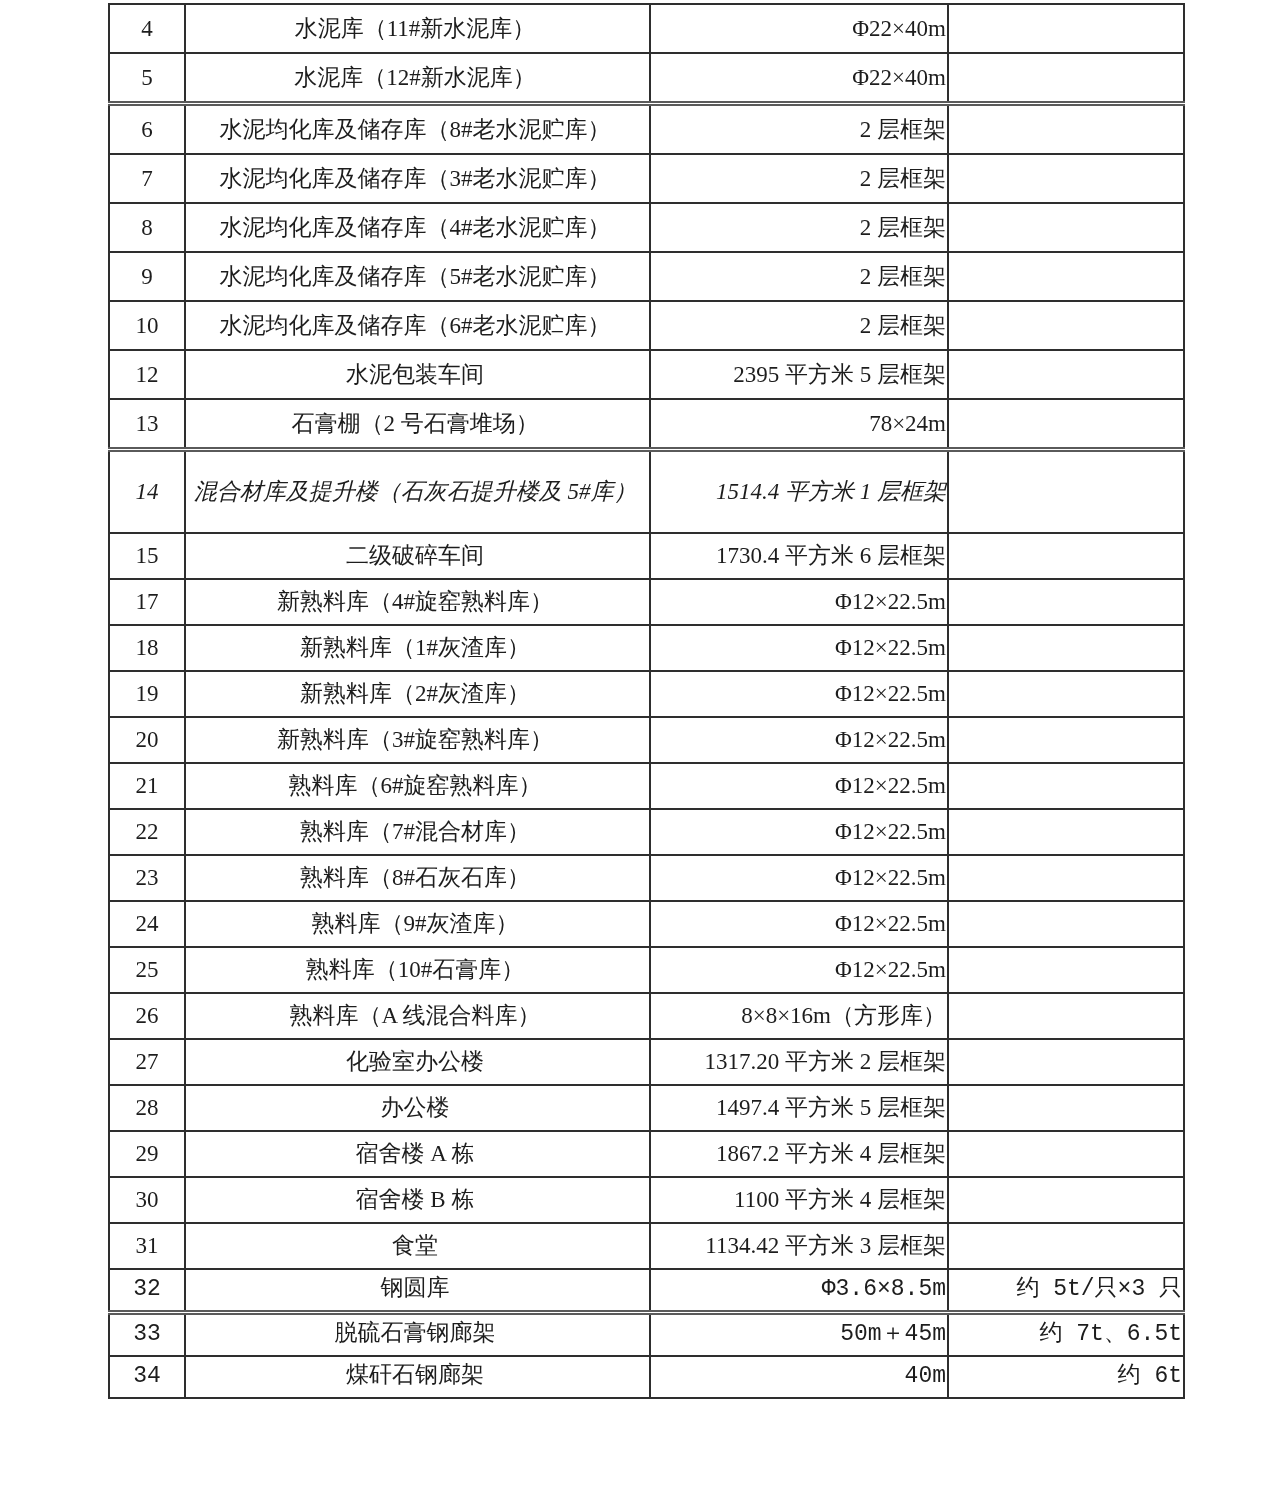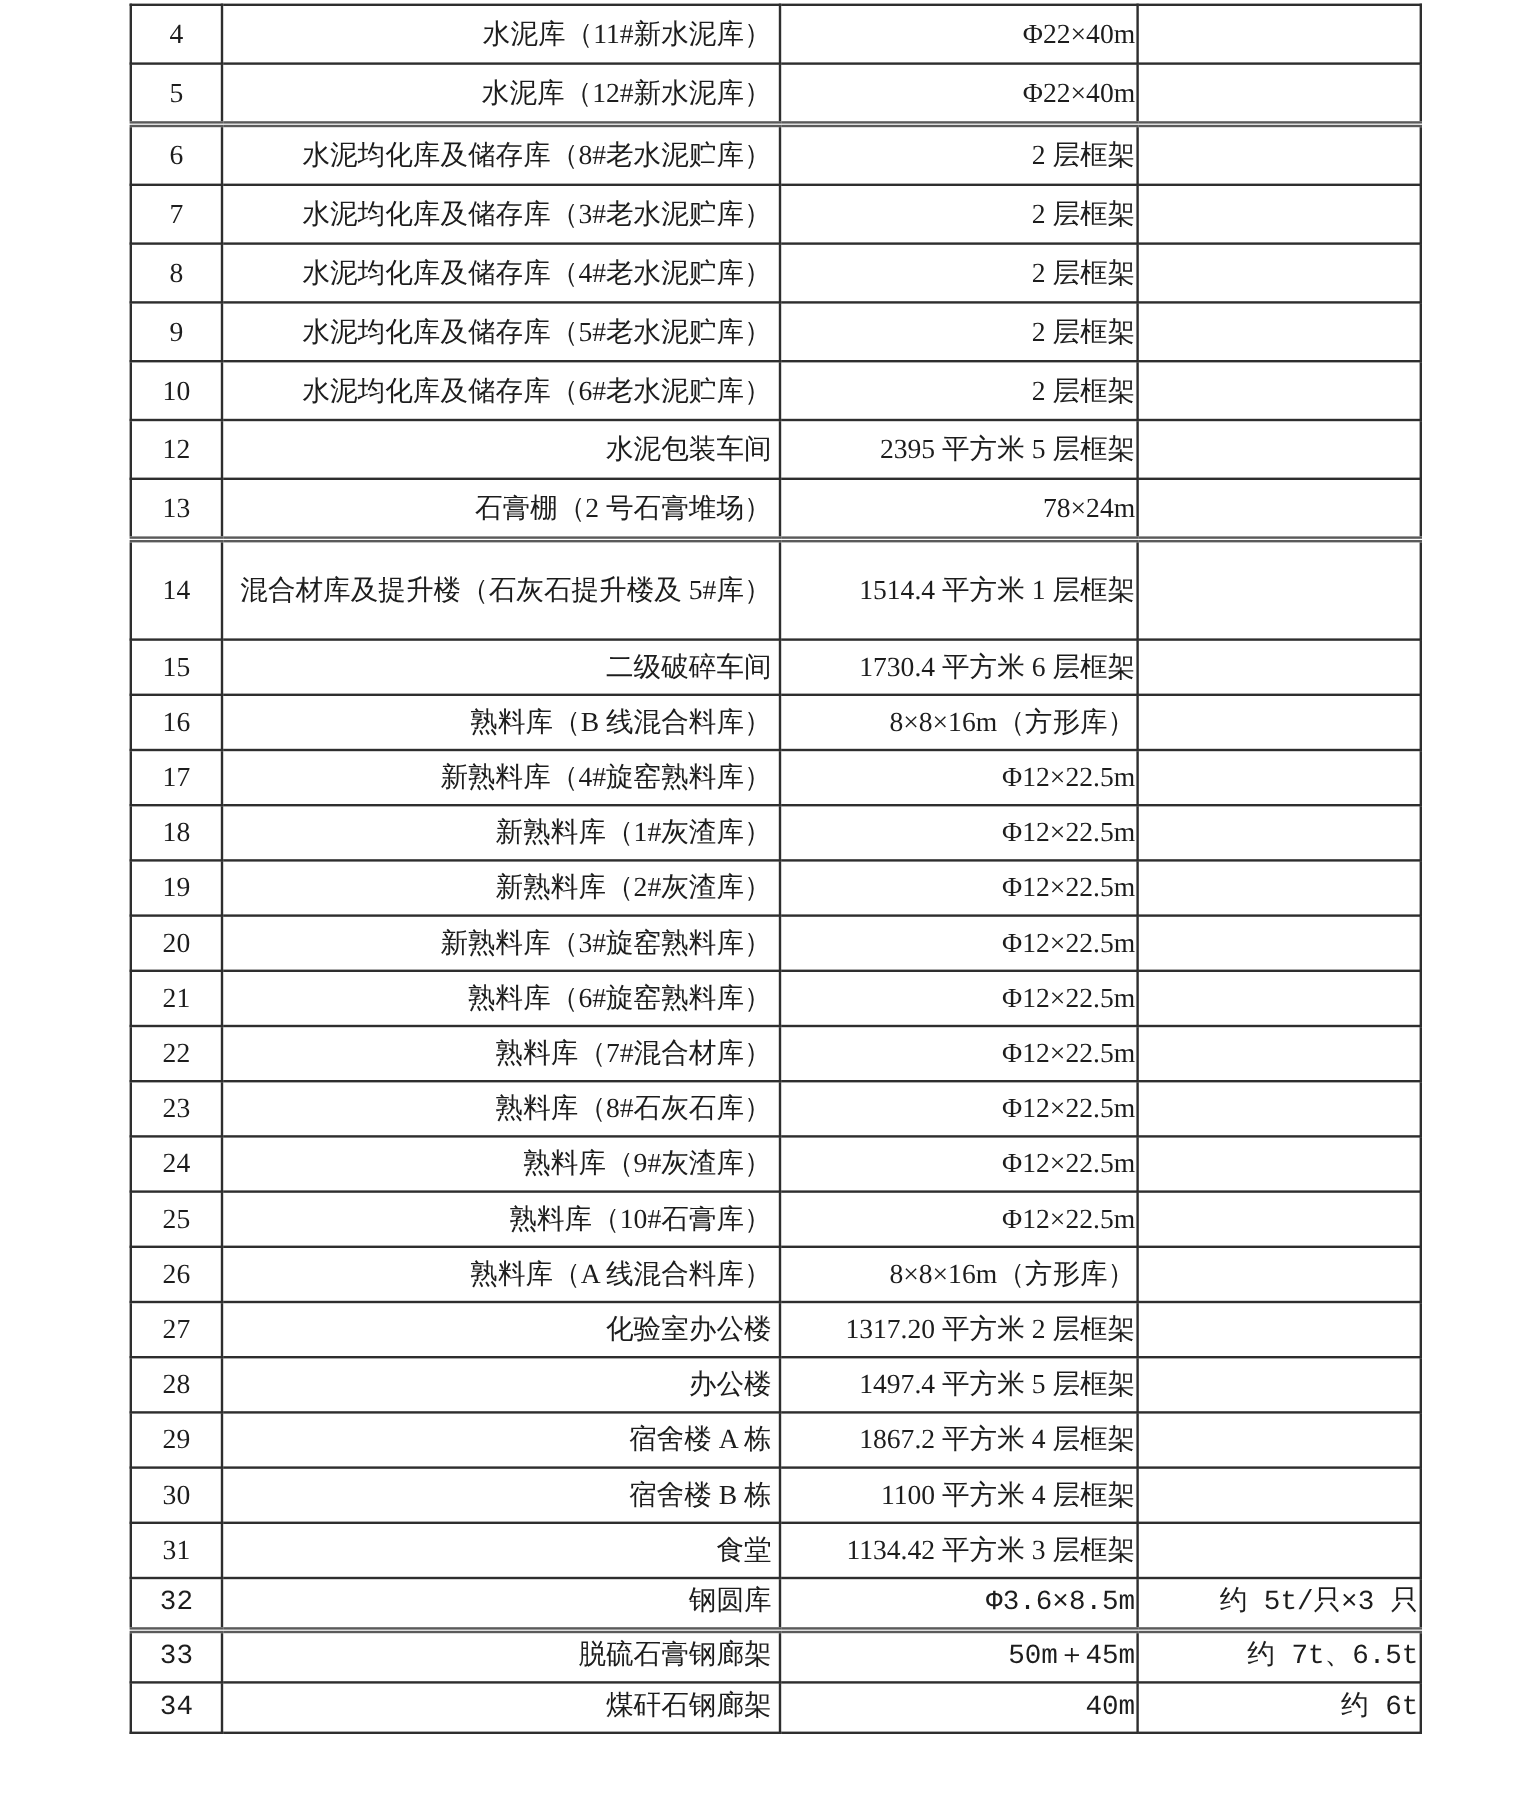--- a/index.html
+++ b/index.html
@@ -25,27 +25,27 @@
     font-size: 23px;
     line-height: 1.45;
   }
   table.doc-table td {
     border: 2px solid #2e2e2e;
     vertical-align: middle;
     background: #ffffff;
     overflow: hidden;
   }
   td.c-no   { text-align: center; }
-  td.c-name { text-align: right; padding-right: 6px; margin-left: 48px; }
+  td.c-name { text-align: center; padding-right: 6px; margin-left: 48px; }
   td.c-spec { text-align: right; }
   td.c-note { text-align: right; }
 
   
   tr.r-a td { height: 45px; }   
-  tr.r-b td { height: 78px; }   
+  tr.r-b td { height: 78px; font-style: italic; }   
   tr.r-c td { height: 42px; }   
   tr.r-d td { height: 38px; font-family: Liberation Mono, monospace; }   
 
   
   tr.heavy td { border-top: 5px double #5a5a5a; }
 </style>
 </head>
 <body>
 
 <div class="page">
@@ -117,26 +117,20 @@
       <td class="c-spec">1514.4 平方米 1 层框架</td>
       <td class="c-note"></td>
     </tr>
         <tr class="r-c">
       <td class="c-no">15</td>
       <td class="c-name">二级破碎车间</td>
       <td class="c-spec">1730.4 平方米 6 层框架</td>
       <td class="c-note"></td>
     </tr>
         <tr class="r-c">
-      <td class="c-no">16</td>
-      <td class="c-name">熟料库（B 线混合料库）</td>
-      <td class="c-spec">8×8×16m（方形库）</td>
-      <td class="c-note"></td>
-    </tr>
-        <tr class="r-c">
       <td class="c-no">17</td>
       <td class="c-name">新熟料库（4#旋窑熟料库）</td>
       <td class="c-spec">Φ12×22.5m</td>
       <td class="c-note"></td>
     </tr>
         <tr class="r-c">
       <td class="c-no">18</td>
       <td class="c-name">新熟料库（1#灰渣库）</td>
       <td class="c-spec">Φ12×22.5m</td>
       <td class="c-note"></td>

